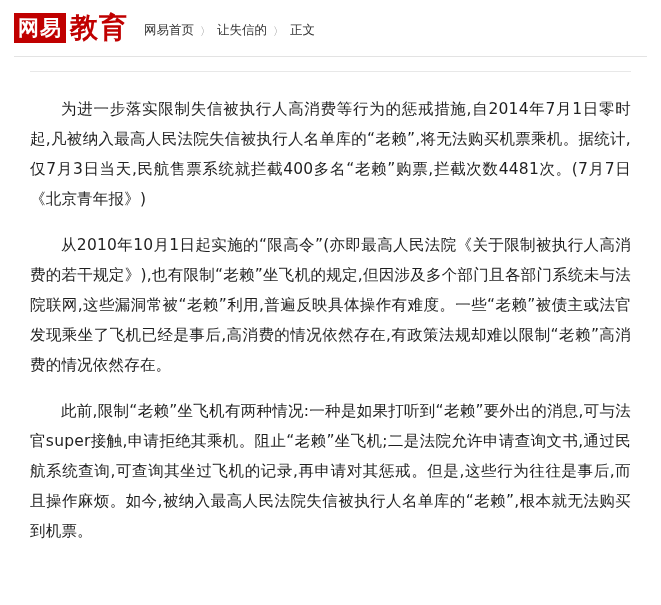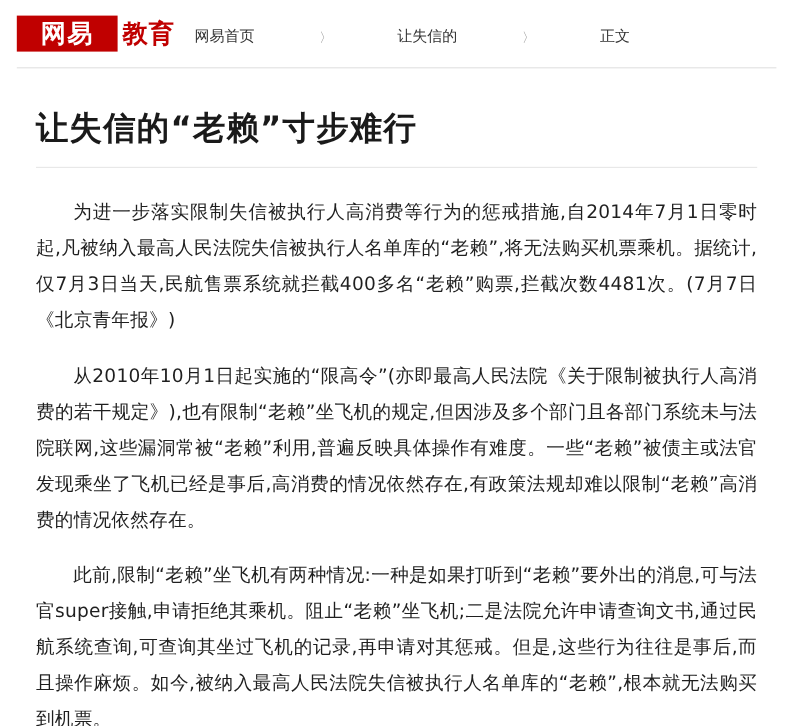--- a/index.html
+++ b/index.html
@@ -36,39 +36,38 @@
     margin-right: 16px;
     flex: none;
   }
   .logo-wy {
     background: #c00000;
     color: #fff;
     font-family: "DejaVu Sans", sans-serif;
     font-size: 21px;
     font-weight: bold;
     line-height: 30px;
-    padding: 0 20px;
+    padding: 0 4px;
     letter-spacing: 1px;
   }
   .logo-edu {
     color: #c00000;
     font-family: "DejaVu Sans", sans-serif;
-    font-size: 21px;
+    font-size: 28px;
     font-weight: bold;
     line-height: 30px;
     padding-left: 4px;
     letter-spacing: 1px;
   }
   .crumbs {
     display: flex;
     align-items: flex-end;
     font-size: 12.5px;
     color: #333;
     padding-top: 4px;
-    gap: 48px;
   }
   .crumbs a {
     color: #333;
     text-decoration: none;
   }
   .crumb-sep {
     margin: 0 6px;
     color: #999;
     font-size: 11px;
   }
@@ -170,21 +169,20 @@
       <a href="#">让失信的</a>
       <span class="crumb-sep">〉</span>
       <a href="#">正文</a>
     </div>
   </div>
 
   <div class="hr-top"></div>
 
   <div class="article">
 
-    <h1 class="title">让失信的“老赖”寸步难行</h1>
 
 
     <div class="meta-rule"></div>
 
     <div class="body">
       <p>为进一步落实限制失信被执行人高消费等行为的惩戒措施,自2014年7月1日零时起,凡被纳入最高人民法院失信被执行人名单库的“老赖”,将无法购买机票乘机。据统计,仅7月3日当天,民航售票系统就拦截400多名“老赖”购票,拦截次数4481次。(7月7日《北京青年报》)</p>
       <p>从2010年10月1日起实施的“限高令”(亦即最高人民法院《关于限制被执行人高消费的若干规定》),也有限制“老赖”坐飞机的规定,但因涉及多个部门且各部门系统未与法院联网,这些漏洞常被“老赖”利用,普遍反映具体操作有难度。一些“老赖”被债主或法官发现乘坐了飞机已经是事后,高消费的情况依然存在,有政策法规却难以限制“老赖”高消费的情况依然存在。</p>
       <p>此前,限制“老赖”坐飞机有两种情况:一种是如果打听到“老赖”要外出的消息,可与法官super接触,申请拒绝其乘机。阻止“老赖”坐飞机;二是法院允许申请查询文书,通过民航系统查询,可查询其坐过飞机的记录,再申请对其惩戒。但是,这些行为往往是事后,而且操作麻烦。如今,被纳入最高人民法院失信被执行人名单库的“老赖”,根本就无法购买到机票。</p>
     </div>
 

